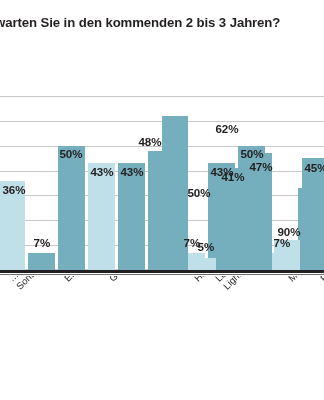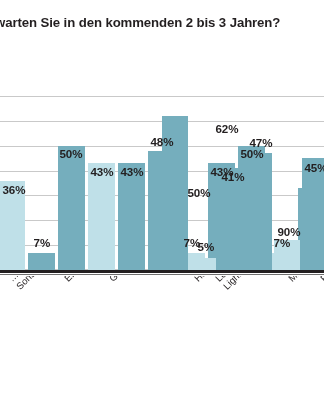--- a/index.html
+++ b/index.html
@@ -153,30 +153,30 @@
 
 <div id="axis-line"></div>
 <div id="axis-line-2"></div>
 
 <div id="vlabels">
   <div class="vlabel" style="left:-4px;  top:183px; width:36px;">36%</div>
   <div class="vlabel" style="left:26px;  top:236px; width:32px;">7%</div>
   <div class="vlabel" style="left:53px;  top:147px; width:36px;">50%</div>
   <div class="vlabel" style="left:84px;  top:165px; width:36px;">43%</div>
   <div class="vlabel" style="left:114px; top:165px; width:36px;">43%</div>
-  <div class="vlabel" style="left:144px; top:135px; width:36px;">48%</div>
+  <div class="vlabel" style="left:132px; top:135px; width:36px;">48%</div>
   <div class="vlabel" style="left:176px; top:236px; width:32px;">7%</div>
   <div class="vlabel" style="left:204px; top:165px; width:36px;">43%</div>
   <div class="vlabel" style="left:234px; top:147px; width:36px;">50%</div>
   <div class="vlabel" style="left:266px; top:236px; width:32px;">7%</div>
   <div class="vlabel" style="left:181px; top:186px; width:36px;">50%</div>
   <div class="vlabel" style="left:209px; top:122px; width:36px;">62%</div>
   <div class="vlabel" style="left:191px; top:240px; width:30px;">5%</div>
   <div class="vlabel" style="left:216px; top:170px; width:34px;">41%</div>
-  <div class="vlabel" style="left:244px; top:136px; width:34px;">47%</div>
+  <div class="vlabel" style="left:244px; top:160px; width:34px;">47%</div>
   <div class="vlabel" style="left:272px; top:225px; width:34px;">90%</div>
   <div class="vlabel" style="left:299px; top:161px; width:34px;">45%</div>
 </div>
 
 <div id="catlabels">
   <div class="catlabel" style="left:6px;">…zelhandel/
 Sonstige</div>
   <div class="catlabel" style="left:62px;">Erneuerbare Energien</div>
   <div class="catlabel" style="left:107px;">Gesellschaftsimmobilien</div>
   <div class="catlabel" style="left:192px;">Hotel</div>

